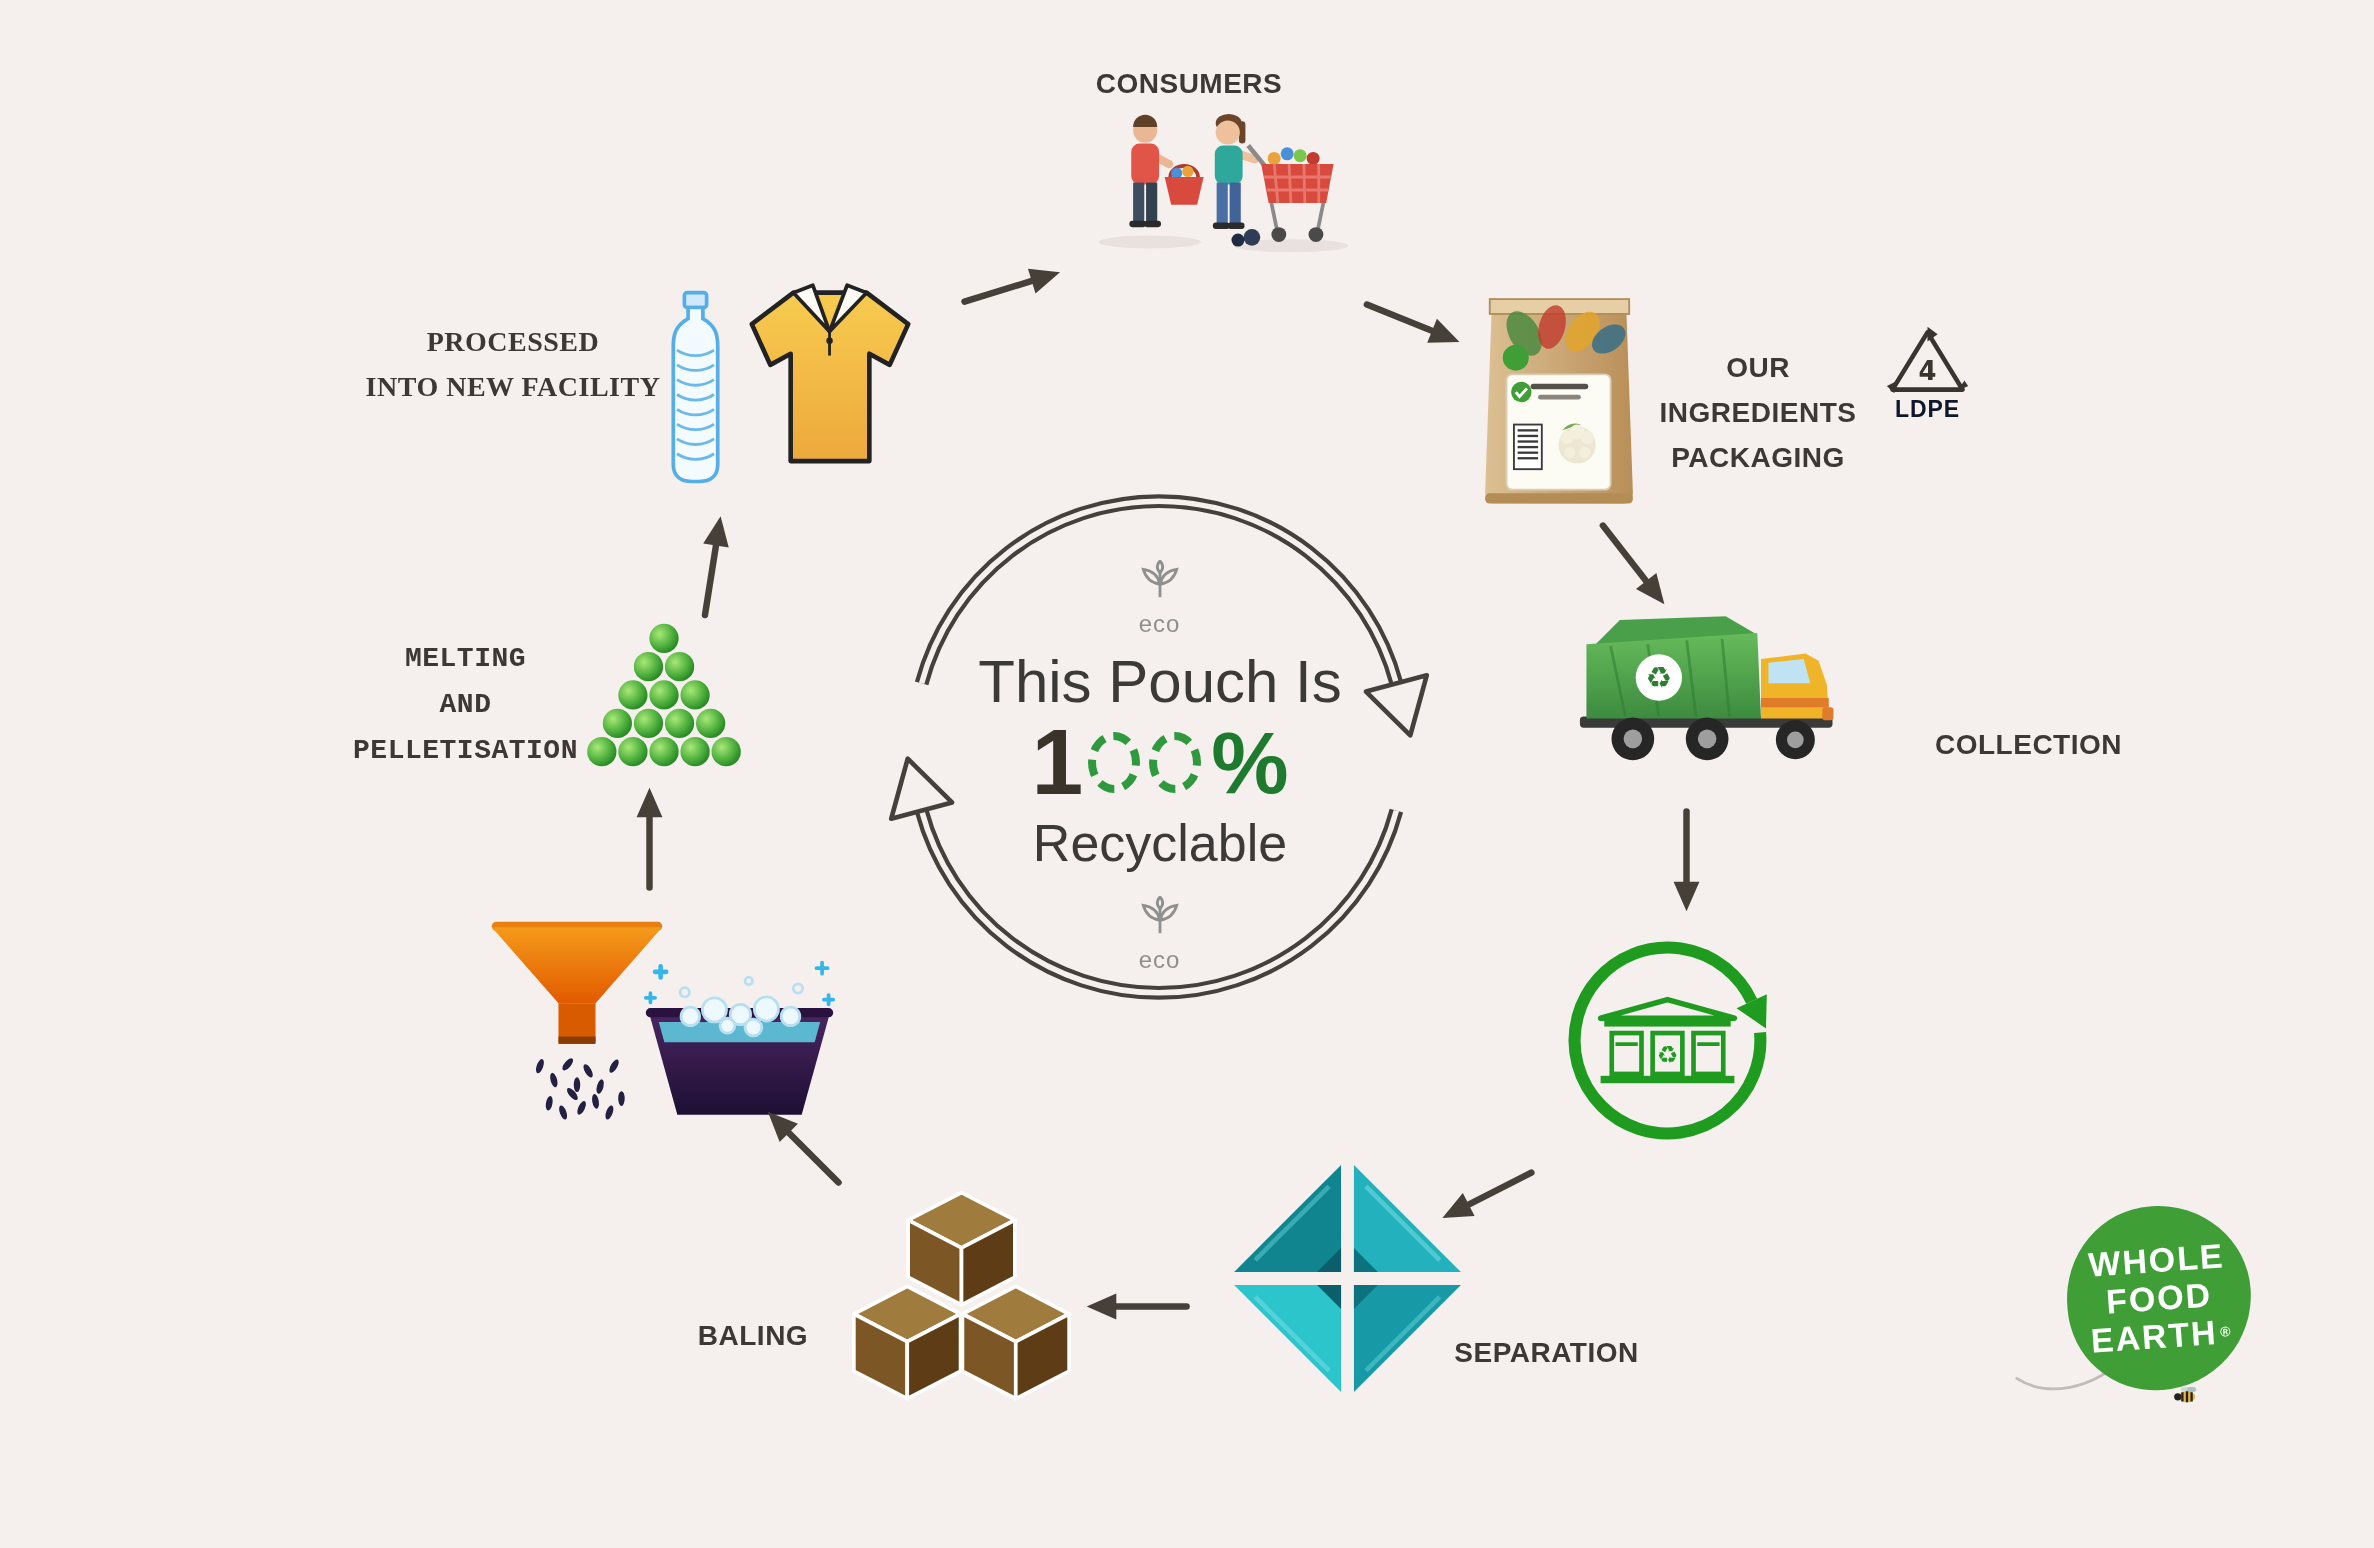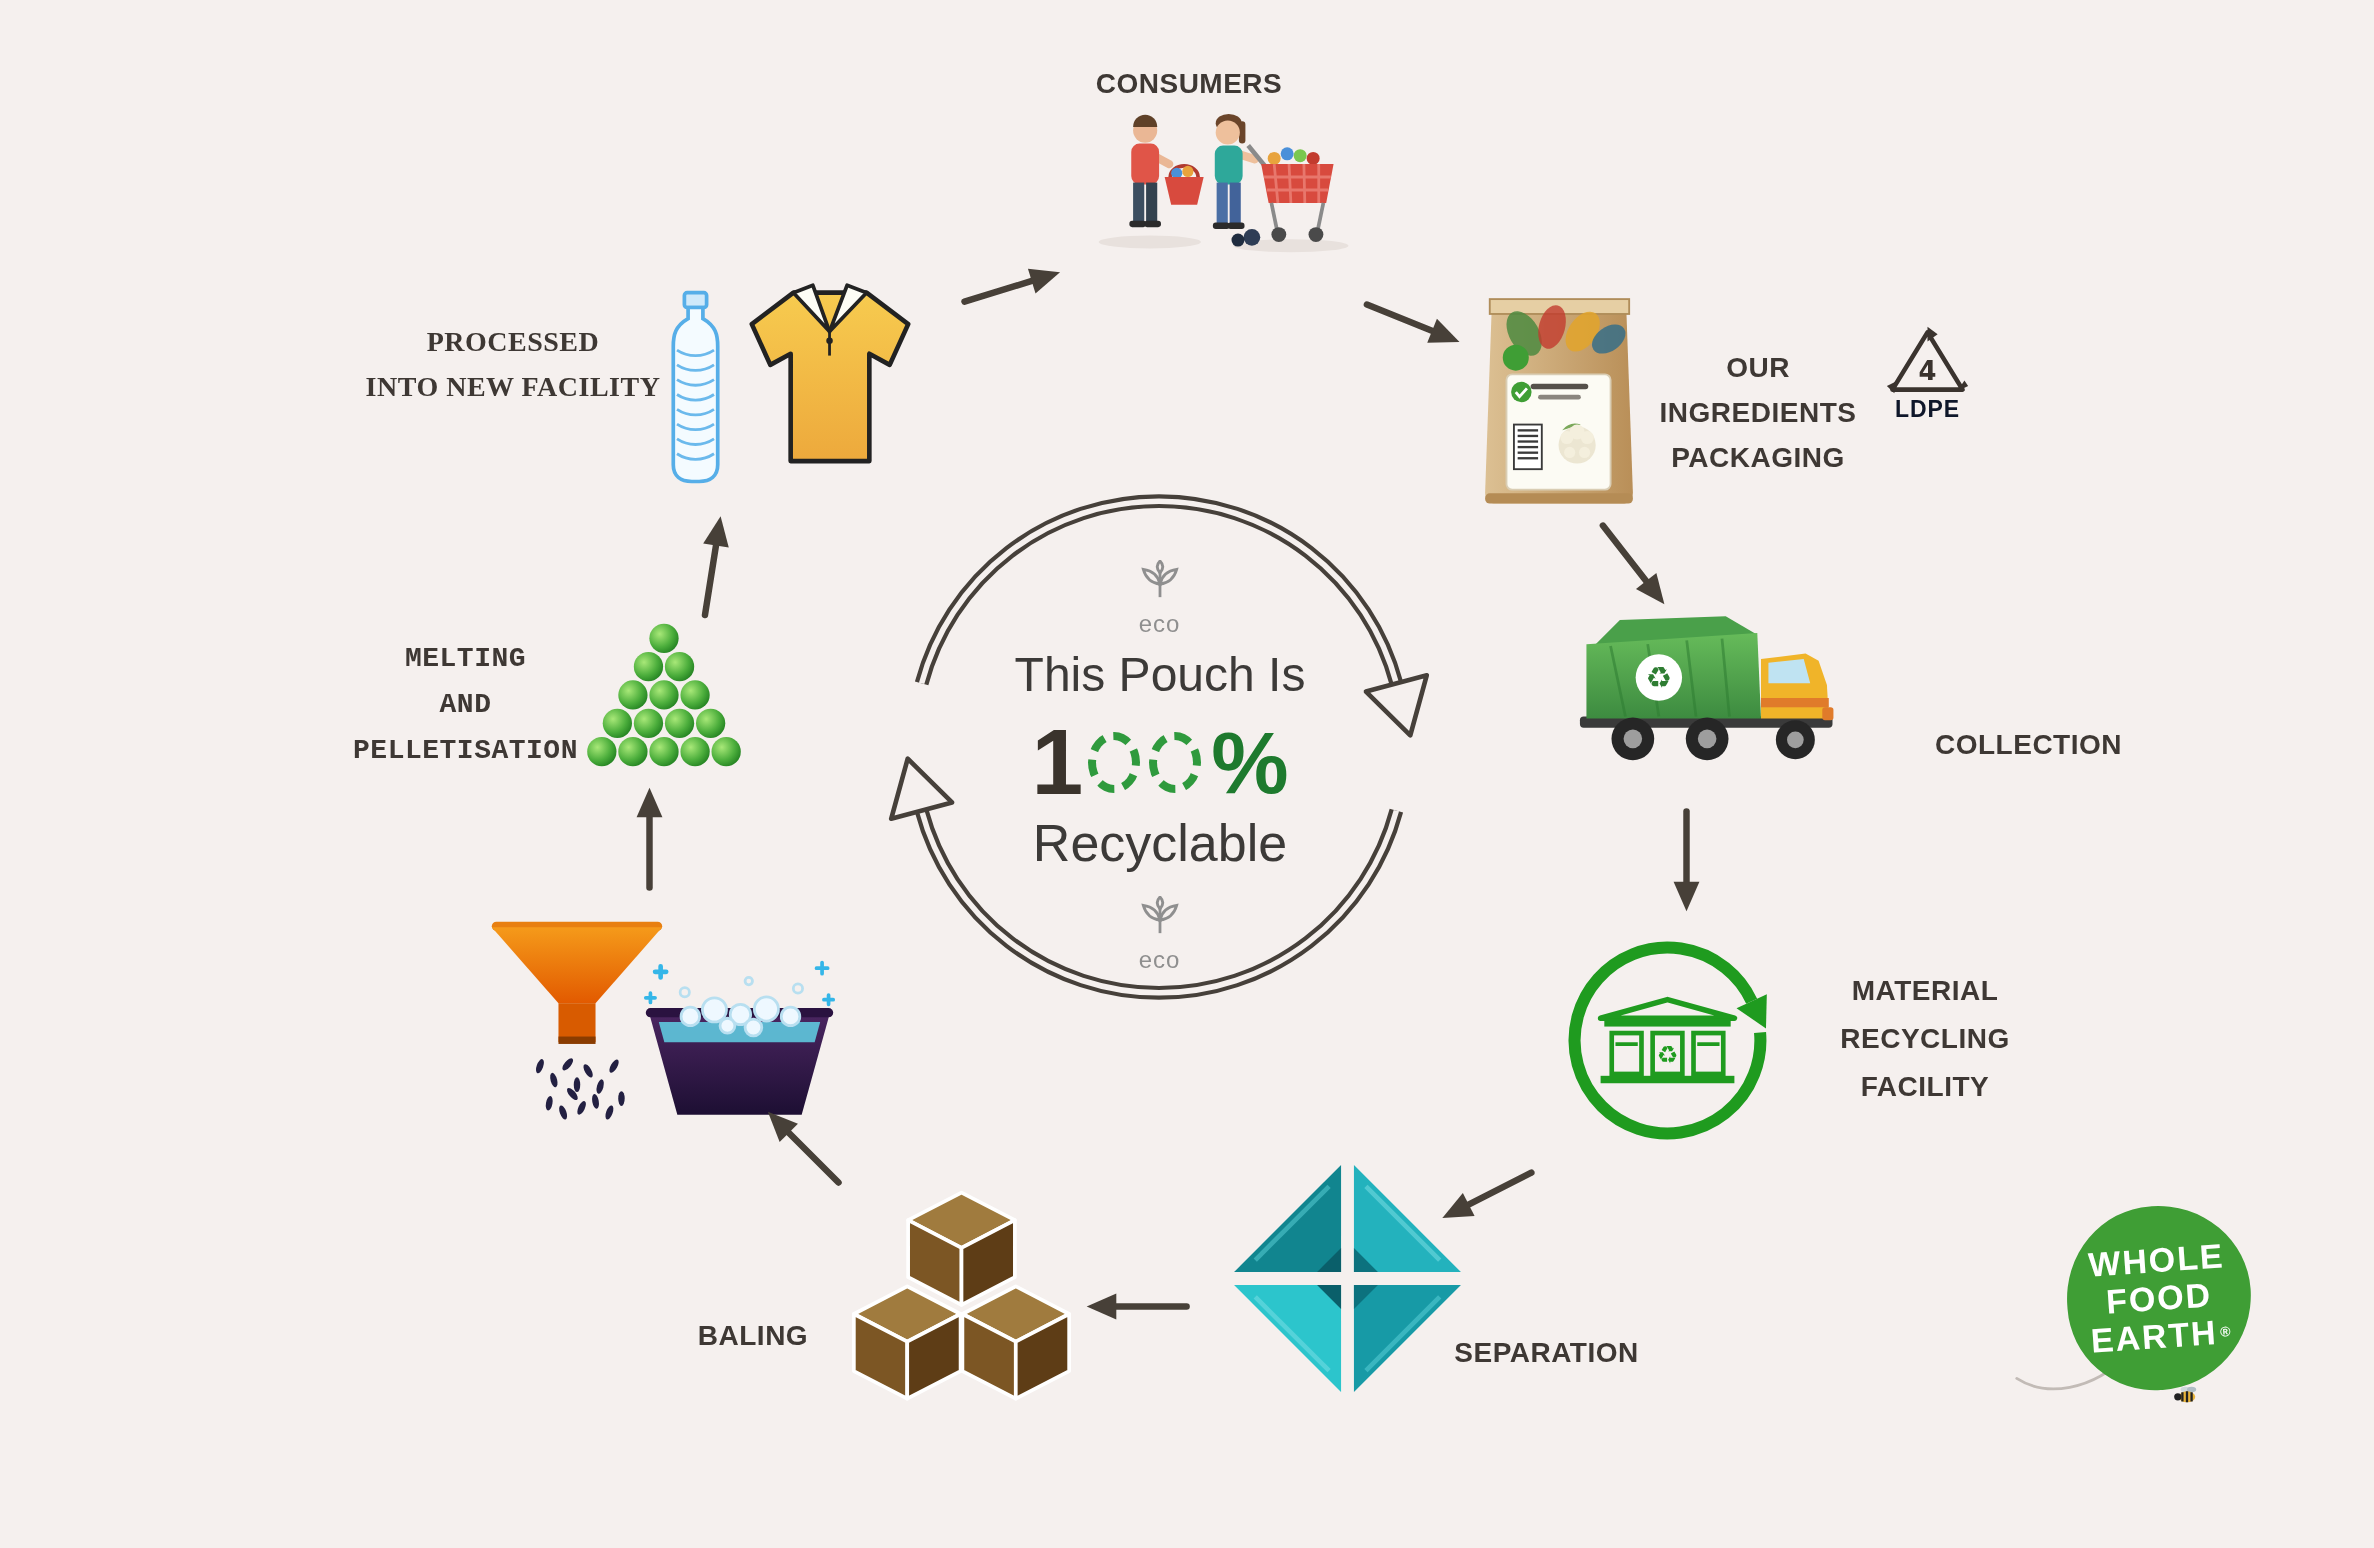--- a/index.html
+++ b/index.html
@@ -6,21 +6,21 @@
   #canvas{position:relative;width:2375px;height:1548px;background:#f5f0ee;overflow:hidden;
           font-family:"Liberation Sans",sans-serif;}
   .label{position:absolute;font-weight:700;color:#3e3834;text-align:center;
          font-size:28px;line-height:45px;letter-spacing:0.5px;}
   .label.lh50{line-height:46px;font-family:Liberation Mono, monospace;}
   .label.lh52{line-height:48px;}
   .icon{position:absolute;}
   .arrow{position:absolute;width:111px;height:41px;}
   
   .cline{position:absolute;left:928px;width:464px;text-align:center;color:#3c3a38;}
-  #center-line1{top:647px;font-size:48px;font-weight:400;}
+  #center-line1{top:647px;font-size:60px;font-weight:400;}
   #center-line3{top:813px;font-size:52px;font-weight:400;}
   #amount-row{position:absolute;left:928px;top:716px;width:464px;height:93px;
               display:flex;align-items:center;justify-content:center;}
   #amount-row .one{font-size:93px;font-weight:700;color:#3a332c;line-height:1;}
   #amount-row .zero{width:52px;height:61px;border:8.3px dashed #2f9a3d;border-radius:50%;
                     margin:0 4.6px;box-sizing:border-box;}
   #amount-row .pct{font-size:87px;font-weight:700;color:#1e7a2e;line-height:1;margin-left:5.6px;}
   .eco{position:absolute;width:111px;text-align:center;color:#8f8f8f;}
   .eco .eco-word{font-size:24px;letter-spacing:0.9px;margin-top:8px;}
   
@@ -207,25 +207,20 @@
     <polygon points="226,107 226.9,70.1 194.3,85.3" fill="#1f9b1f"></polygon>
     <path d="M48,96 L120,76 L192,96 Z" fill="none" stroke="#1f9b1f" stroke-width="6" stroke-linejoin="round"></path>
     <rect x="52" y="96" width="136" height="9" fill="#1f9b1f"></rect>
     <rect x="60" y="112" width="32" height="44" fill="none" stroke="#1f9b1f" stroke-width="5"></rect>
     <rect x="104" y="112" width="32" height="44" fill="none" stroke="#1f9b1f" stroke-width="5"></rect>
     <rect x="148" y="112" width="32" height="44" fill="none" stroke="#1f9b1f" stroke-width="5"></rect>
     <path d="M64,124 L88,124 M152,124 L176,124" stroke="#1f9b1f" stroke-width="4"></path>
     <text x="120" y="144" text-anchor="middle" font-size="26" fill="#1f9b1f">♻</text>
     <rect x="48" y="158" width="144" height="8" fill="#1f9b1f"></rect>
   </svg>
-  <div class="label lh52" style="left:1809px;top:967px;width:232px;">
-    <div>MATERIAL</div>
-    <div>RECYCLING</div>
-    <div>FACILITY</div>
-  </div>
 
   <svg class="icon" style="left:1223px;top:1154px;" width="249" height="249" viewBox="0 0 270 270">
     <polygon points="142,12 258,128 142,128" fill="#23b2bd"></polygon>
     <polygon points="258,142 142,258 142,142" fill="#179aa6"></polygon>
     <polygon points="128,258 12,142 128,142" fill="#2cc5cc"></polygon>
     <polygon points="12,128 128,12 128,128" fill="#11858f"></polygon>
     <polygon points="142,128 142,102 168,128" fill="#0c727e"></polygon>
     <polygon points="142,142 142,168 168,142" fill="#0c727e"></polygon>
     <polygon points="128,142 128,168 102,142" fill="#0a5f6a"></polygon>
     <polygon points="128,128 102,128 128,102" fill="#0a5f6a"></polygon>

